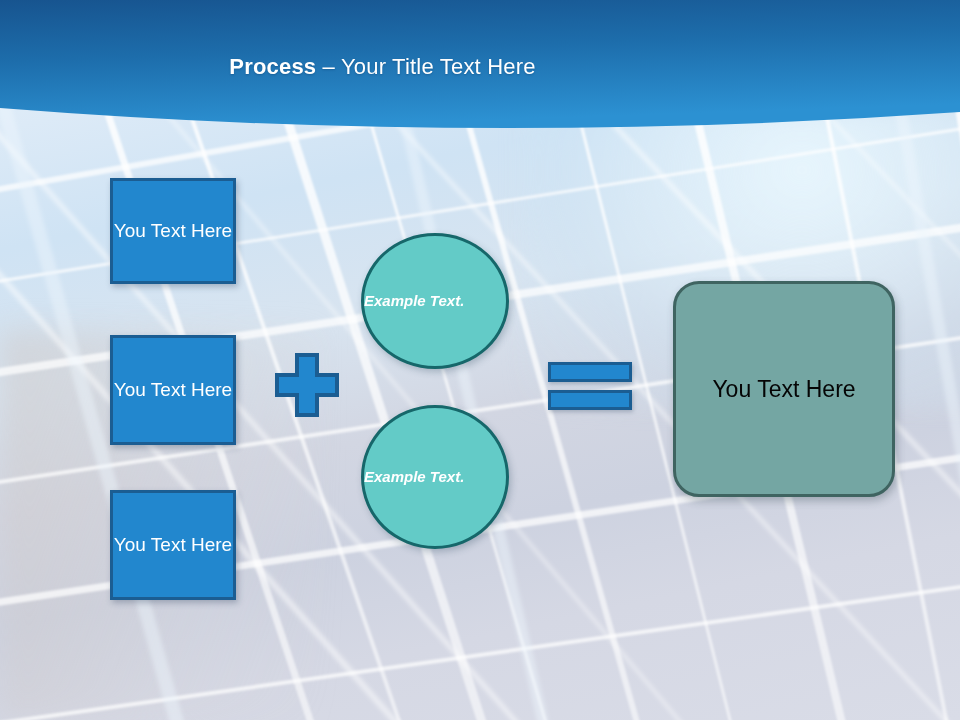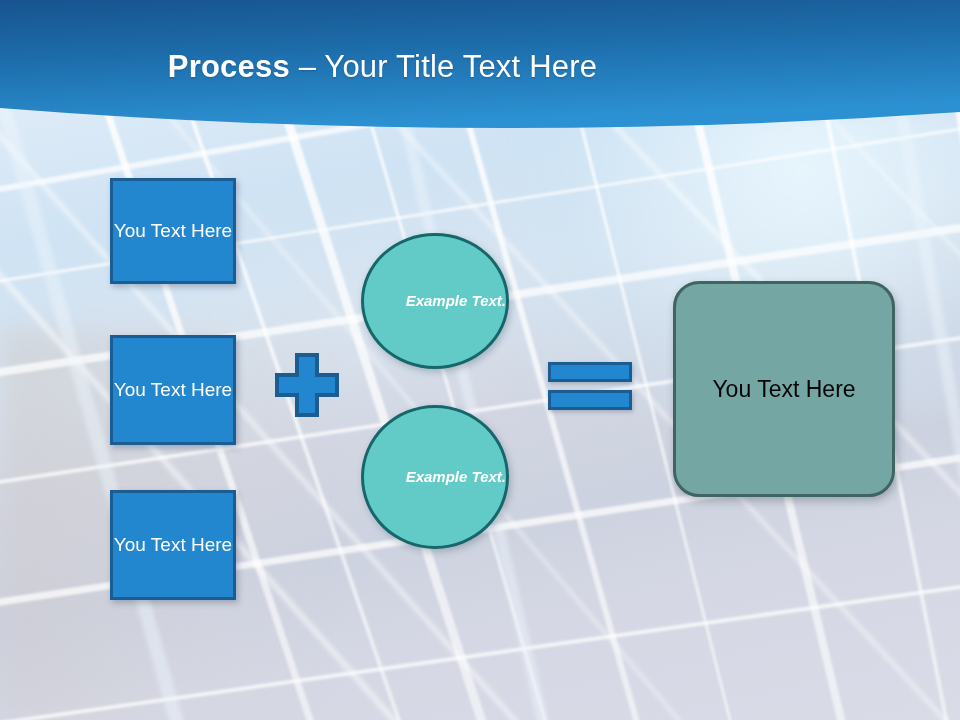--- a/index.html
+++ b/index.html
@@ -65,21 +65,21 @@
     height: 140px;
   }
   .header svg { display: block; }
 
   .title {
     position: absolute;
     left: 0; top: 47px;
     width: 765px;
     text-align: center;
     color: #ffffff;
-    font-size: 31px;
+    font-size: 22px;
     line-height: 40px;
     letter-spacing: .2px;
     white-space: nowrap;
     text-shadow: 0 1px 2px rgba(0,40,80,.28);
   }
   .title .strong { font-weight: bold; }
   .title .rest { font-weight: normal; }
 
   
   .blue-box {
@@ -117,21 +117,21 @@
     border: 3px solid #16676a;
     box-sizing: border-box;
     color: #ffffff;
     font-weight: bold;
     font-style: italic;
     font-size: 15px;
     line-height: 22px;
     text-align: center;
     display: flex;
     align-items: center;
-    justify-content: flex-end;
+    justify-content: flex-start;
     box-shadow: 2px 3px 7px rgba(40,70,90,.28);
   }
   .circle-top    { left: 361px; top: 233px; width: 148px; height: 136px; }
   .circle-bottom { left: 361px; top: 405px; width: 148px; height: 144px; }
 
   
   .equals {
     position: absolute;
     left: 548px; top: 362px;
     width: 84px; height: 48px;

